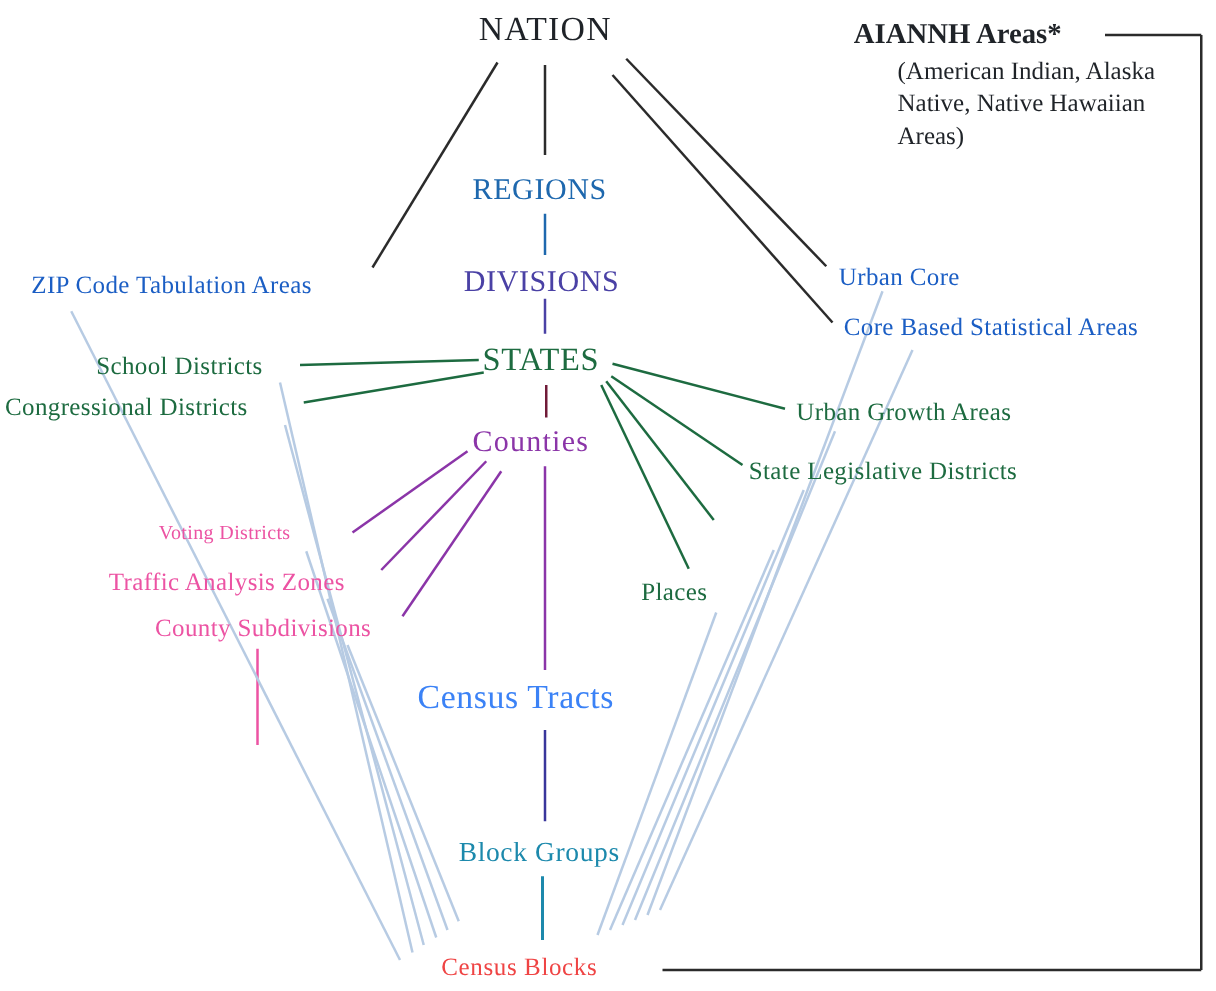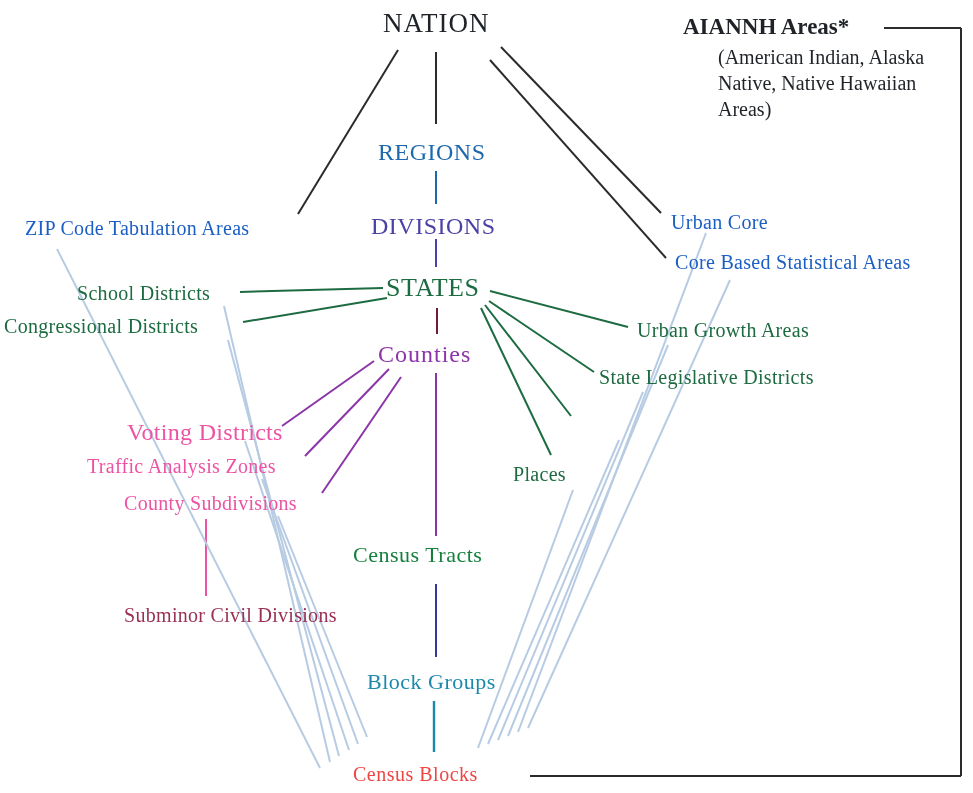--- a/index.html
+++ b/index.html
@@ -70,28 +70,27 @@
 
   <div class="lbl" style="left: 383px; top: 8px; font-size: 27px; letter-spacing: 1px; color: rgb(31, 35, 40);">NATION</div>
   <div class="lbl bold" style="left: 683px; top: 13px; font-size: 23px; letter-spacing: 0px; color: rgb(31, 35, 40); text-align: center;">AIANNH Areas*</div>
   <div class="lbl" style="left: 718px; top: 44px; font-size: 20px; letter-spacing: 0px; color: rgb(31, 35, 40); line-height: 26px;">(American Indian, Alaska
 Native, Native Hawaiian
 Areas)</div>
   <div class="lbl" style="left: 378px; top: 138px; font-size: 24px; letter-spacing: 0.5px; color: rgb(30, 104, 174);">REGIONS</div>
   <div class="lbl" style="left: 371px; top: 212px; font-size: 24px; letter-spacing: 0.5px; color: rgb(74, 65, 165);">DIVISIONS</div>
   <div class="lbl" style="left: 386px; top: 273px; font-size: 26px; letter-spacing: 0.5px; color: rgb(29, 107, 64);">STATES</div>
   <div class="lbl" style="left: 378px; top: 340px; font-size: 24px; letter-spacing: 1px; color: rgb(139, 53, 168);">Counties</div>
-  <div class="lbl" style="left: 353px; top: 542px; font-size: 22px; letter-spacing: 0.5px; color: #15803d;">Census Tracts</div>
+  <div class="lbl" style="left: 334px; top: 542px; font-size: 27px; letter-spacing: 0.5px; color: #3b82f6;">Census Tracts</div>
   <div class="lbl" style="left: 367px; top: 669px; font-size: 22px; letter-spacing: 0.5px; color: rgb(28, 137, 172);">Block Groups</div>
   <div class="lbl" style="left: 353px; top: 763px; font-size: 20px; letter-spacing: 0.5px; color: #ef4444;">Census Blocks</div>
   <div class="lbl" style="left: 25px; top: 217px; font-size: 20px; letter-spacing: 0.3px; color: rgb(27, 94, 196);">ZIP Code Tabulation Areas</div>
   <div class="lbl" style="left: 77px; top: 282px; font-size: 20px; letter-spacing: 0.3px; color: rgb(29, 107, 64);">School Districts</div>
   <div class="lbl" style="left: 4px; top: 315px; font-size: 20px; letter-spacing: 0.3px; color: rgb(29, 107, 64);">Congressional Districts</div>
-  <div class="lbl" style="left: 127px; top: 418px; font-size: 24px; letter-spacing: 0.3px; color: rgb(236, 83, 163);">Voting Districts</div>
+  <div class="lbl" style="left: 127px; top: 418px; font-size: 16px; letter-spacing: 0.3px; color: rgb(236, 83, 163);">Voting Districts</div>
   <div class="lbl" style="left: 87px; top: 455px; font-size: 20px; letter-spacing: 0.3px; color: rgb(236, 83, 163);">Traffic Analysis Zones</div>
   <div class="lbl" style="left: 124px; top: 492px; font-size: 20px; letter-spacing: 0.3px; color: rgb(236, 83, 163);">County Subdivisions</div>
-  <div class="lbl" style="left: 124px; top: 604px; font-size: 20px; letter-spacing: 0.3px; color: rgb(154, 48, 83);">Subminor Civil Divisions</div>
   <div class="lbl" style="left: 671px; top: 211px; font-size: 20px; letter-spacing: 0.3px; color: rgb(27, 94, 196);">Urban Core</div>
   <div class="lbl" style="left: 675px; top: 251px; font-size: 20px; letter-spacing: 0.3px; color: rgb(27, 94, 196);">Core Based Statistical Areas</div>
   <div class="lbl" style="left: 637px; top: 319px; font-size: 20px; letter-spacing: 0.3px; color: rgb(29, 107, 64);">Urban Growth Areas</div>
   <div class="lbl" style="left: 599px; top: 366px; font-size: 20px; letter-spacing: 0.3px; color: rgb(29, 107, 64);">State Legislative Districts</div>
   <div class="lbl" style="left: 513px; top: 463px; font-size: 20px; letter-spacing: 0.3px; color: rgb(29, 107, 64);">Places</div>
 </div>
 
 </body></html>

